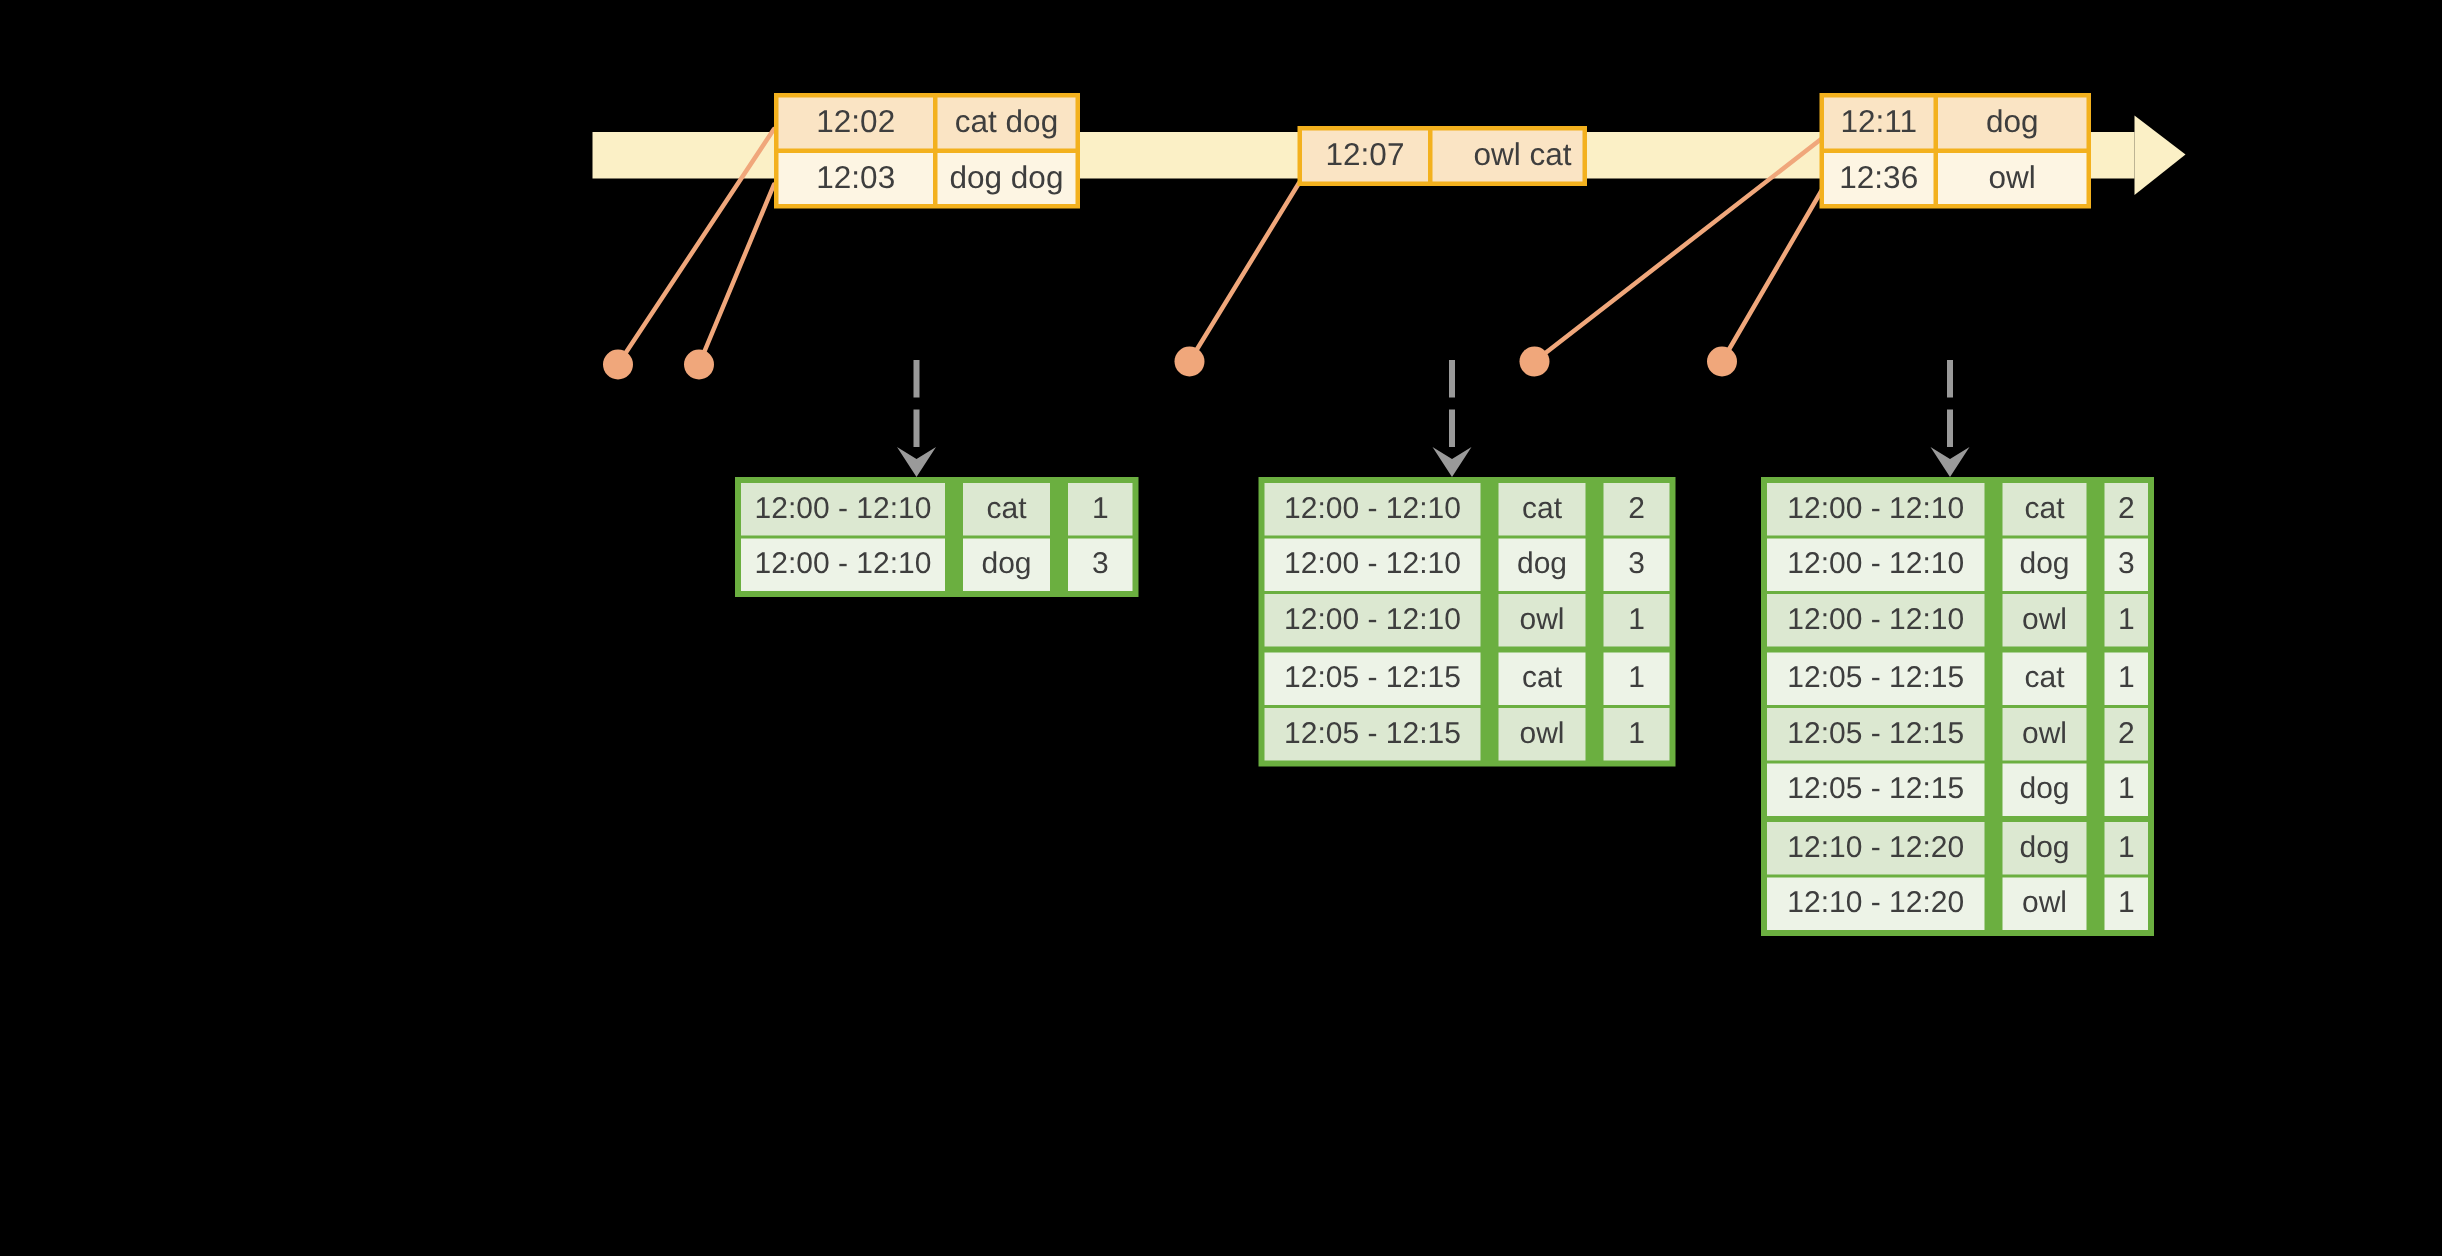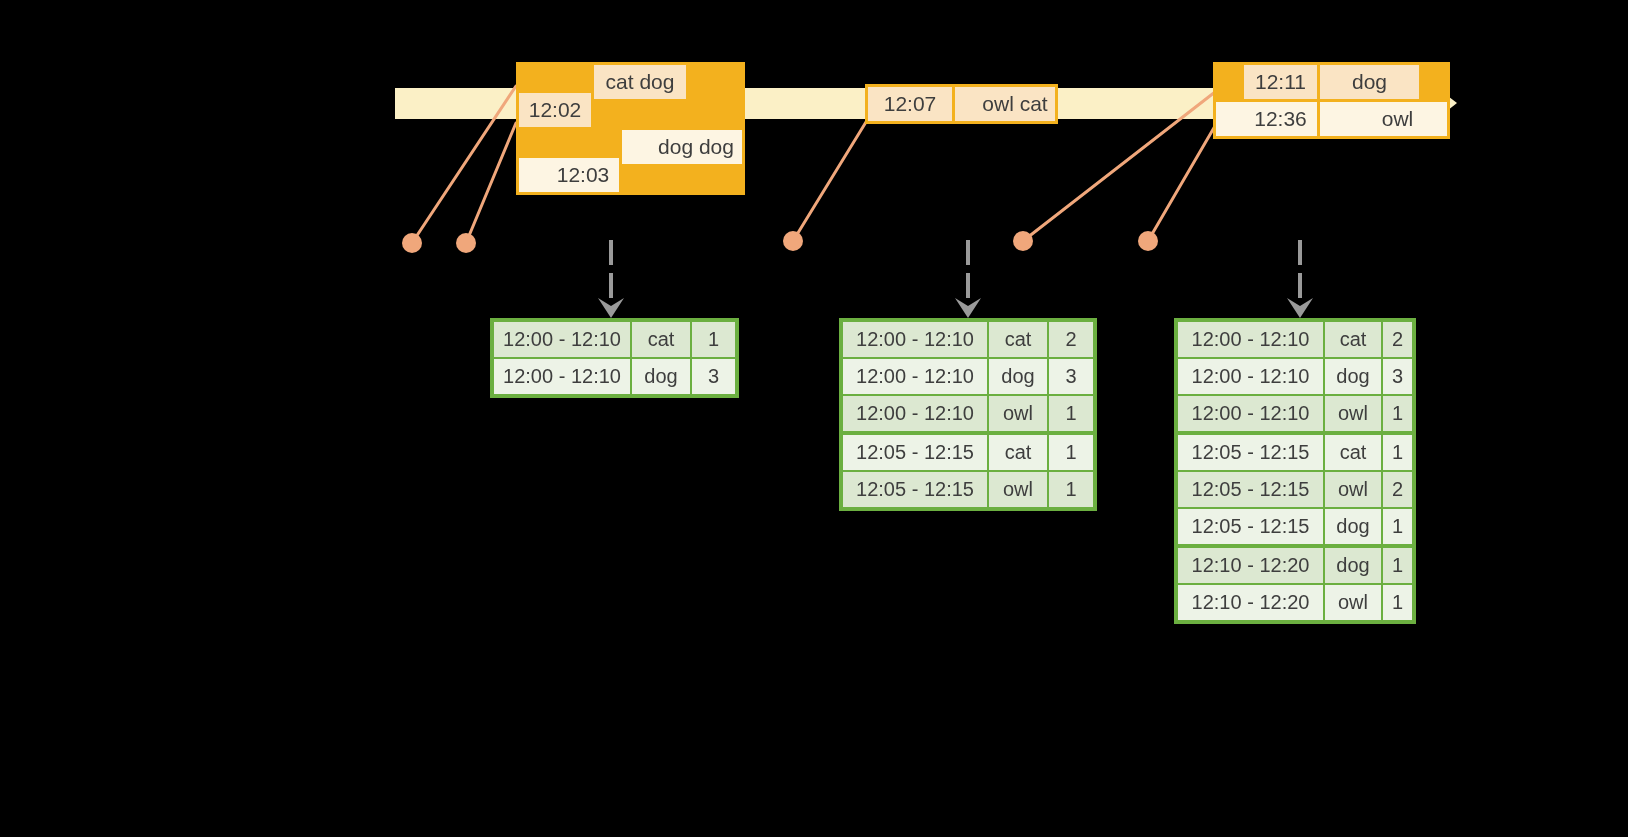--- a/index.html
+++ b/index.html
@@ -14,29 +14,29 @@
   .dot-salmon{fill:var(--salmon);}
   .dash-gray{stroke:var(--gray);stroke-width:4;stroke-dasharray:25 8;}
   .chev-gray{fill:var(--gray);}
 
   
   .event-table{position:absolute;background:var(--amber);padding:3px;display:flex;flex-direction:column;gap:3px;}
   .event-table .row{display:flex;gap:3px;}
   .event-table .cell{height:34px;display:flex;align-items:center;justify-content:center;
                      font-size:21px;color:var(--ink);}
   .event-table .row.r-odd  .cell{background:var(--peach);}
-  .event-table .row.r-even .cell{background:var(--cream);padding-left:28px;}
+  .event-table .row.r-even .cell{background:var(--cream);}
   #evt1{left:516px;top:62px;} #evt2{left:865px;top:84px;} #evt3{left:1213px;top:62px;align-items:center;}
-  #evt1 .cell:nth-child(1){width:72px;margin-top:28px;}  #evt1 .cell:nth-child(2){width:92px;}
+  #evt1 .cell:nth-child(1){width:103px;}  #evt1 .cell:nth-child(2){width:92px;}
   #evt2 .cell:nth-child(1){width:84px;}  #evt2 .cell:nth-child(2){width:80px;padding-left:20px;}
   #evt3 .cell:nth-child(1){width:73px;}  #evt3 .cell:nth-child(2){width:99px;}
 
   
   .result-table{position:absolute;background:var(--green);padding:4px;display:flex;flex-direction:column;}
-  .result-table .row{display:flex;gap:2px;margin-top:2px;}
+  .result-table .row{display:flex;gap:12px;margin-top:2px;}
   .result-table .row:first-child{margin-top:0;}
   .result-table .row.group-start{margin-top:4px;}
   .result-table .cell{height:35px;display:flex;align-items:center;justify-content:center;
                       font-size:20px;color:var(--ink);}
   .result-table .row.r-a .cell{background:var(--sage);}
   .result-table .row.r-b .cell{background:var(--pale);}
   #rt1{left:490px;top:318px;} #rt2{left:839px;top:318px;} #rt3{left:1174px;top:318px;}
   #rt1 .cell:nth-child(1){width:136px;} #rt1 .cell:nth-child(2){width:58px;} #rt1 .cell:nth-child(3){width:43px;}
   #rt2 .cell:nth-child(1){width:144px;} #rt2 .cell:nth-child(2){width:58px;} #rt2 .cell:nth-child(3){width:44px;}
   #rt3 .cell:nth-child(1){width:145px;} #rt3 .cell:nth-child(2){width:56px;} #rt3 .cell:nth-child(3){width:29px;}

